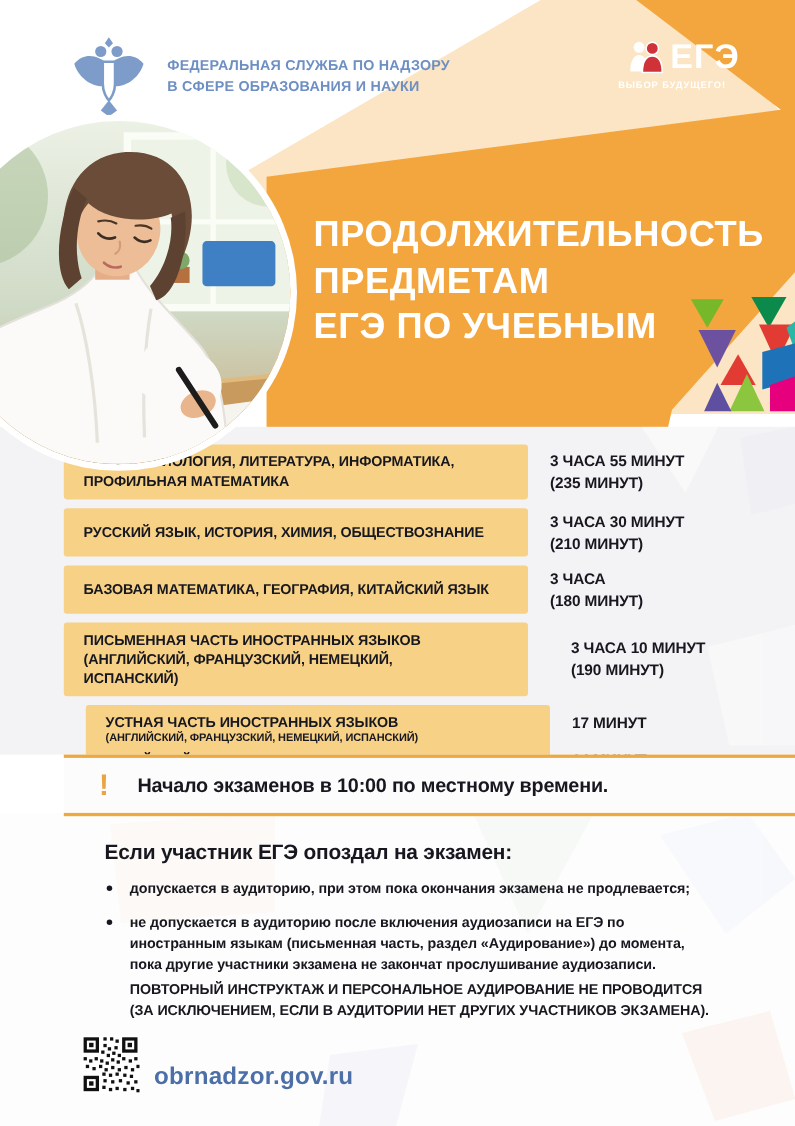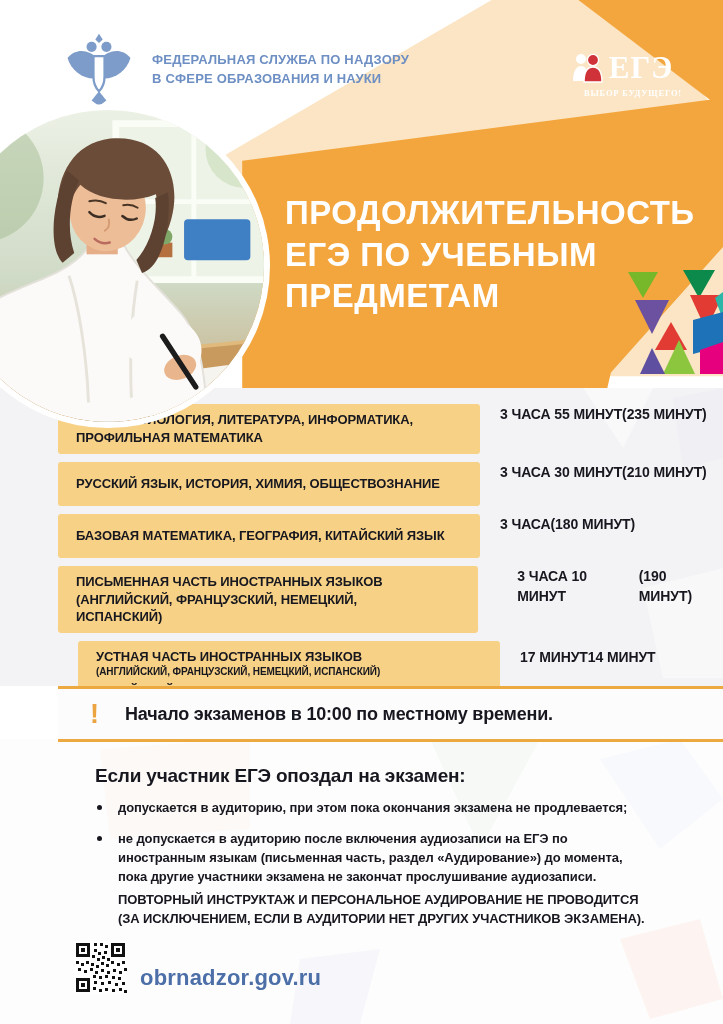--- a/index.html
+++ b/index.html
@@ -14,39 +14,39 @@
     clip-path:polygon(68% 0,86% 0,100% 30%,100% 96%,80% 96%,27% 44%);}
   .orange-corner{position:absolute;inset:0;background:#f4a63e;
     clip-path:polygon(80% 0,100% 0,100% 28%);}
   .orange-main{position:absolute;inset:0;background:#f4a63e;
     clip-path:polygon(33.5% 41%,100% 25%,100% 63%,84.5% 95%,84% 99%,33.5% 99.5%);}
   .hero-title{position:absolute;left:285px;top:192px;width:400px;
     color:#ffffff;font-weight:bold;font-size:33px;line-height:1.26;letter-spacing:.5px;}
   
   .agency{position:absolute;left:62px;top:30px;display:flex;align-items:center;gap:16px;}
   .agency-text{color:#6d8fc3;font-size:13px;font-weight:bold;line-height:1.5;letter-spacing:.2px;}
-  .ege-logo{position:absolute;left:562px;top:52px;width:120px;text-align:right;font-family:Liberation Serif, serif;}
+  .ege-logo{position:absolute;left:562px;top:36px;width:120px;text-align:left;}
   .ege-row{display:flex;align-items:center;justify-content:center;gap:4px;}
   .ege-text{color:#fff;font-weight:bold;font-size:31px;letter-spacing:1px;line-height:1;}
   .ege-slogan{color:#fff;font-weight:bold;font-size:8.5px;letter-spacing:.8px;margin-top:5px;}
   
   .photo{position:absolute;left:-48px;top:110px;width:312px;height:312px;border-radius:50%;
     overflow:hidden;box-shadow:0 0 0 6px #ffffff;z-index:5;}
   .photo svg{display:block;width:100%;height:100%;}
   .tri-cluster{position:absolute;right:0;top:250px;width:128px;height:124px;z-index:2;}
   
   .table-section{position:absolute;top:388px;left:0;width:723px;height:298px;background:#f3f3f5;}
   .deco{position:absolute;opacity:.55;}
   .rows{position:relative;z-index:2;display:flex;flex-direction:column;gap:8px;padding:16px 0 0 58px;}
   .row{display:flex;align-items:stretch;}
   .subj{width:422px;background:#f7d185;border-radius:3px;display:flex;flex-direction:column;
     justify-content:center;padding:7px 18px;box-sizing:border-box;}
   .subj-text{font-weight:bold;font-size:13px;line-height:1.35;letter-spacing:-.1px;max-width:372px;}
   .subj-small{font-weight:bold;font-size:10px;line-height:1.3;letter-spacing:-.1px;}
-  .dur{margin-left:20px;display:flex;justify-content:center;
+  .dur{margin-left:20px;display:flex;flex-direction:column;justify-content:center;
     font-weight:bold;font-size:14px;line-height:1.45;letter-spacing:-.1px;}
   .dur-split{justify-content:space-between;padding:6px 0;}
   
   .warning{position:absolute;top:686px;left:58px;right:0;height:50px;
     border-top:3px solid #eca93f;border-bottom:3px solid #eca93f;background:#fcfcfd;
     display:flex;align-items:center;z-index:3;}
   .warn-icon{color:#eca440;font-weight:bold;font-size:27px;margin:0 26px 0 32px;line-height:1;}
   .warn-text{font-weight:bold;font-size:18px;letter-spacing:-.2px;}
   
   .bottom-section{position:absolute;top:739px;left:0;width:723px;height:285px;background:#fdfdfe;}
@@ -110,22 +110,22 @@
           <circle cx="22" cy="7" r="5.6" fill="#cf3339" stroke="#ffffff" stroke-width="1.4"></circle>
           <path d="M13,29 C13,18 17,14 22,14 C27,14 31,18 31,29 Z" fill="#cf3339" stroke="#ffffff" stroke-width="1.4"></path>
         </svg>
         <span class="ege-text">ЕГЭ</span>
       </div>
       <div class="ege-slogan">ВЫБОР БУДУЩЕГО!</div>
     </div>
 
     <div class="hero-title">
       <div>ПРОДОЛЖИТЕЛЬНОСТЬ</div>
+      <div>ПРЕДМЕТАМ</div>
       <div>ЕГЭ ПО УЧЕБНЫМ</div>
-      <div>ПРЕДМЕТАМ</div>
     </div>
 
     <div class="photo">
       <svg viewBox="0 0 320 320">
         <defs>
           <linearGradient id="bgg" x1="0" y1="0" x2="0" y2="1">
             <stop offset="0" stop-color="#ecf1e5"></stop>
             <stop offset="0.55" stop-color="#cfdac6"></stop>
             <stop offset="1" stop-color="#c8a97c"></stop>
           </linearGradient>

